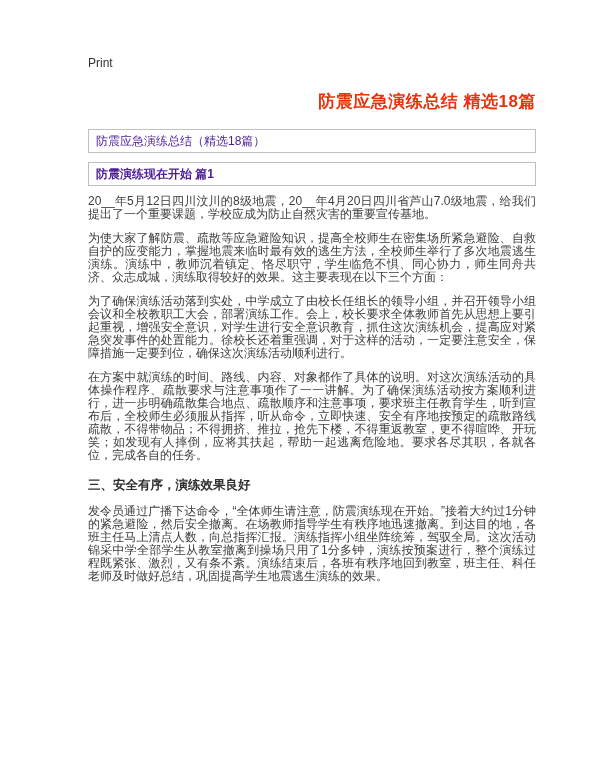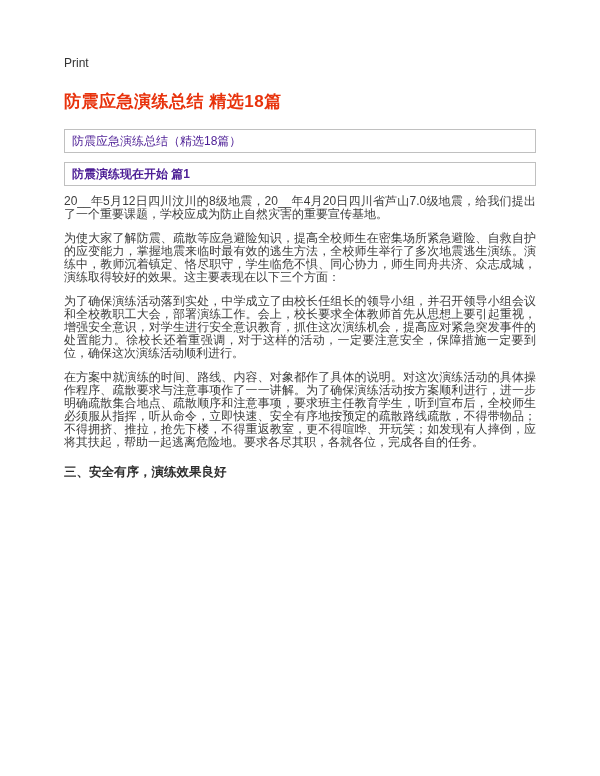--- a/index.html
+++ b/index.html
@@ -6,35 +6,35 @@
     margin: 0;
     padding: 0;
     background: #ffffff;
   }
   .page {
     position: relative;
     width: 600px;
     height: 776px;
     box-sizing: border-box;
     background: #ffffff;
-    padding: 56px 64px 20px 64px;
+    padding: 56px 64px 20px 88px;
     font-family: "Liberation Sans", "DejaVu Sans", sans-serif;
     color: var(--body_text, #3c3c3c);
     overflow: hidden;
   }
   .print-label {
     font-size: 12px;
     color: #333333;
     margin-bottom: 20px;
     cursor: pointer;
   }
   .doc-title {
     font-size: 17px;
     font-weight: bold;
-    text-align: left;
+    text-align: right;
     color: var(--title_red, #e8320c);
     margin: 18px 0 16px 0;
     letter-spacing: 0.5px;
   }
   .bordered-box {
     border: 1px solid var(--box_border, #c0c0c0);
     padding: 4px 7px;
     font-size: 12px;
     line-height: 14px;
     margin-bottom: 9px;
@@ -79,14 +79,15 @@
   <p class="body-paragraph">为使大家了解防震、疏散等应急避险知识，提高全校师生在密集场所紧急避险、自救自护的应变能力，掌握地震来临时最有效的逃生方法，全校师生举行了多次地震逃生演练。演练中，教师沉着镇定、恪尽职守，学生临危不惧、同心协力，师生同舟共济、众志成城，演练取得较好的效果。这主要表现在以下三个方面：</p>
 
 
   <p class="body-paragraph">为了确保演练活动落到实处，中学成立了由校长任组长的领导小组，并召开领导小组会议和全校教职工大会，部署演练工作。会上，校长要求全体教师首先从思想上要引起重视，增强安全意识，对学生进行安全意识教育，抓住这次演练机会，提高应对紧急突发事件的处置能力。徐校长还着重强调，对于这样的活动，一定要注意安全，保障措施一定要到位，确保这次演练活动顺利进行。</p>
 
 
   <p class="body-paragraph">在方案中就演练的时间、路线、内容、对象都作了具体的说明。对这次演练活动的具体操作程序、疏散要求与注意事项作了一一讲解。为了确保演练活动按方案顺利进行，进一步明确疏散集合地点、疏散顺序和注意事项，要求班主任教育学生，听到宣布后，全校师生必须服从指挥，听从命令，立即快速、安全有序地按预定的疏散路线疏散，不得带物品；不得拥挤、推拉，抢先下楼，不得重返教室，更不得喧哗、开玩笑；如发现有人摔倒，应将其扶起，帮助一起逃离危险地。要求各尽其职，各就各位，完成各自的任务。</p>
 
   <h2 class="section-heading">三、安全有序，演练效果良好</h2>
 
+  <p class="body-paragraph">发令员通过广播下达命令，“全体师生请注意，防震演练现在开始。”接着大约过1分钟的紧急避险，然后安全撤离。在场教师指导学生有秩序地迅速撤离。到达目的地，各班主任马上清点人数，向总指挥汇报。演练指挥小组坐阵统筹，驾驭全局。这次活动锦采中学全部学生从教室撤离到操场只用了1分多钟，演练按预案进行，整个演练过程既紧张、激烈，又有条不紊。演练结束后，各班有秩序地回到教室，班主任、科任老师及时做好总结，巩固提高学生地震逃生演练的效果。</p>
 
 </div>
 
 </body></html>

